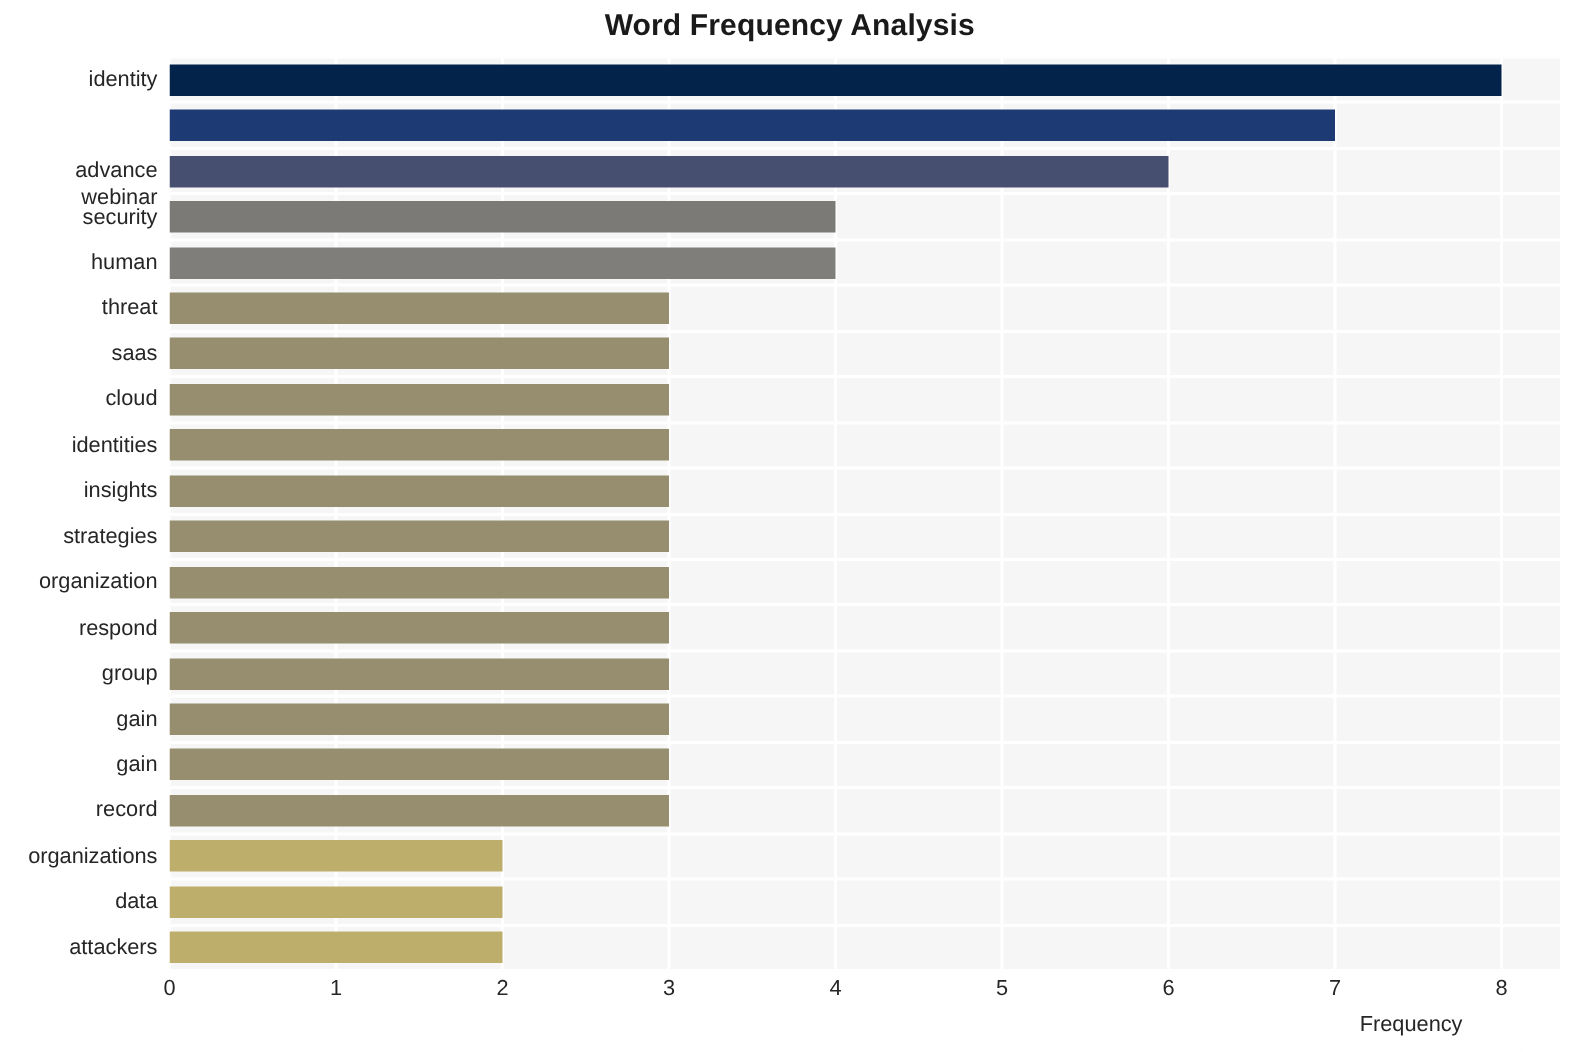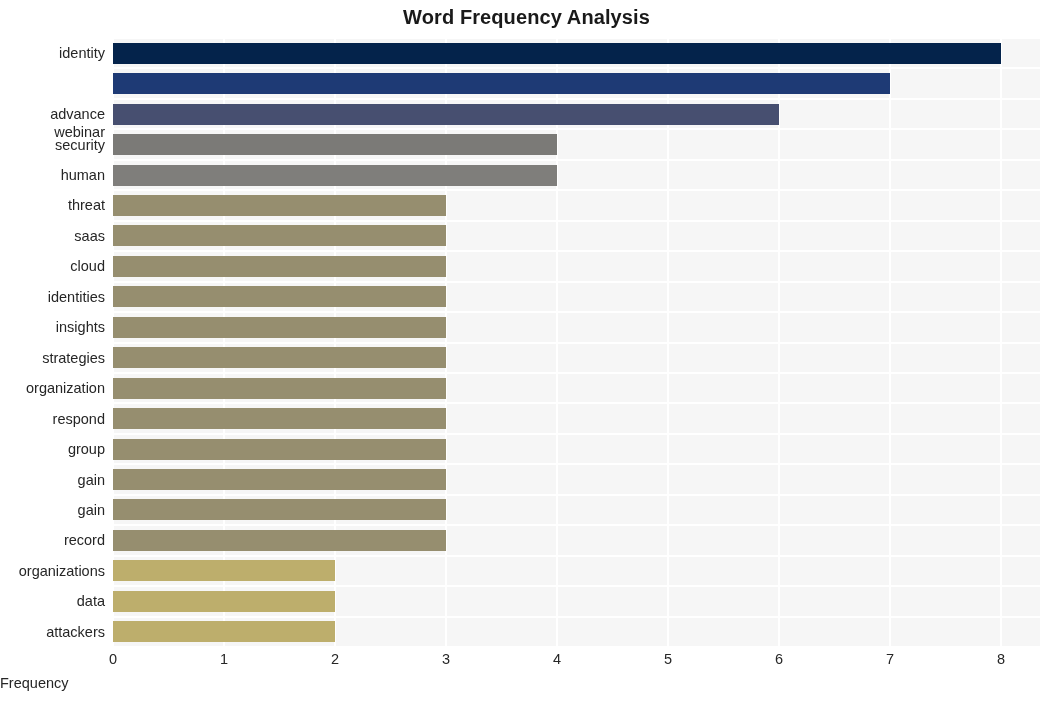--- a/index.html
+++ b/index.html
@@ -89,21 +89,21 @@
     margin-left: -20px;
     text-align: center;
     font-size: 14.5px;
     color: #262626;
   }
   #xaxis-title {
     position: absolute;
     left: 0;
     top: 675px;
     width: 975px;
-    text-align: left;
+    text-align: right;
     font-size: 14.5px;
     color: #262626;
   }
 </style>
 </head>
 <body>
 
 <div id="figure">
 
   <div id="chart-title">Word Frequency Analysis</div>

